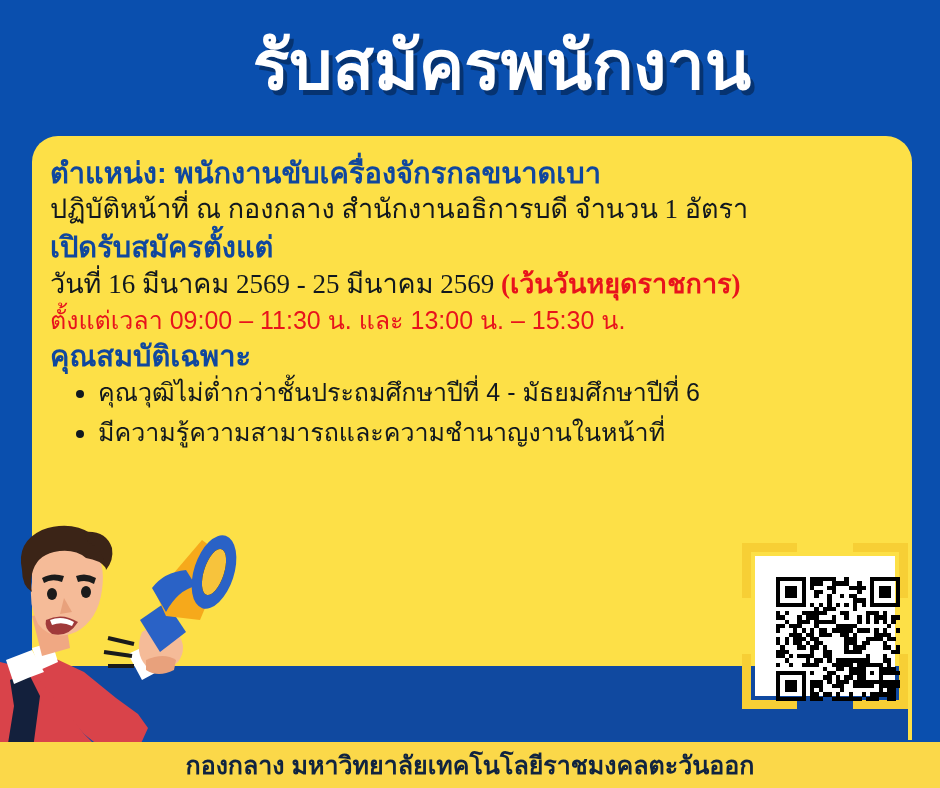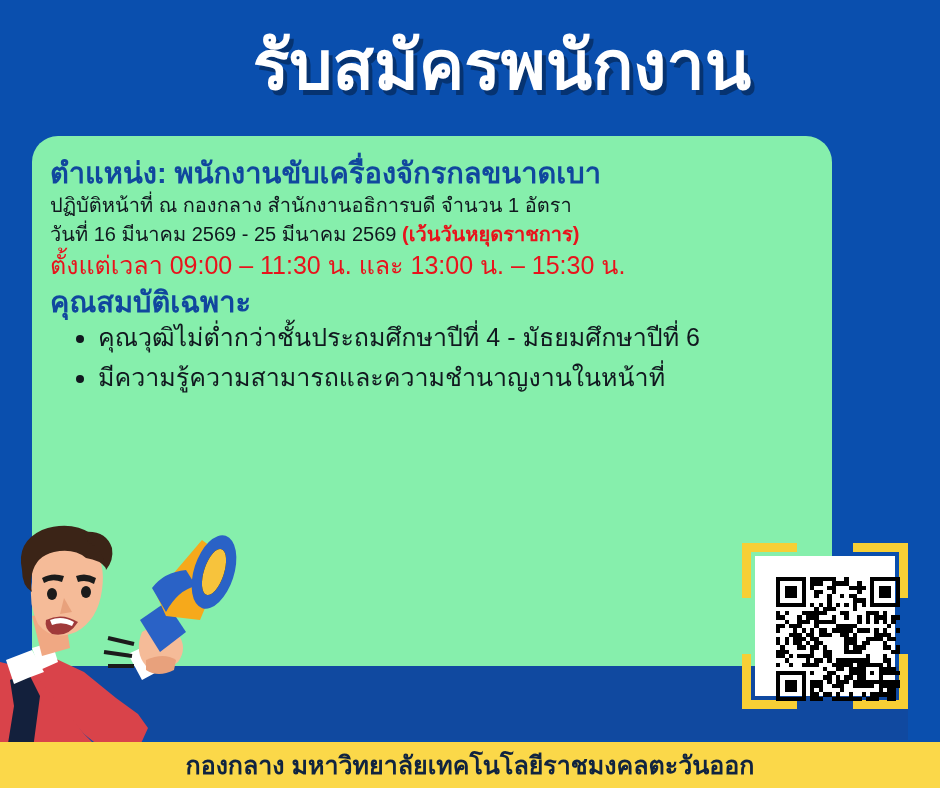--- a/index.html
+++ b/index.html
@@ -14,28 +14,28 @@
   .title-wrap{position:absolute;top:0;left:0;width:940px;height:130px;
     display:flex;align-items:center;justify-content:center;margin-left:32px;}
   .title{
     font-size:68px;font-weight:bold;color:#ffffff;letter-spacing:0px;
     text-shadow:4px 5px 0 rgba(0,0,0,0.35);
     line-height:1;white-space:nowrap;
   }
 
   
   .panel{
-    position:absolute;left:32px;top:136px;width:800px;height:604px;
-    background:#86efac;border-radius:26px 26px 0 0;
+    position:absolute;left:32px;top:136px;width:880px;height:604px;
+    background:#fde047;border-radius:26px 26px 0 0;
   }
   .panel-inner{position:absolute;left:18px;top:20px;right:18px;}
 
   .line{line-height:1.22;white-space:nowrap;}
   .lbl-head{font-size:29px;font-weight:bold;color:#10479e;margin-bottom:2px;}
-  .lbl-body{font-size:20px;color:#11181f;margin-bottom:4px;}
+  .lbl-body{font-size:27px;color:#11181f;margin-bottom:4px;font-family:Liberation Serif, serif;}
   .lbl-red{color:#e8131c;font-weight:bold;}
   .lbl-redline{font-size:25px;color:#e8131c;margin-bottom:4px;}
 
   ul.quals{list-style:none;margin:0 0 0 0;padding:0;}
   ul.quals li{
     position:relative;font-size:25px;color:#11181f;
     padding-left:48px;margin-bottom:10px;white-space:nowrap;line-height:1.2;
   }
   ul.quals li:before{
     content:"";position:absolute;left:26px;top:13px;
@@ -82,20 +82,21 @@
     <div class="title">รับสมัครพนักงาน</div>
   </div>
 
   <div class="panel">
     <div class="panel-inner">
 
       <div class="line lbl-head">ตำแหน่ง: พนักงานขับเครื่องจักรกลขนาดเบา</div>
 
       <div class="line lbl-body">ปฏิบัติหน้าที่ ณ กองกลาง สำนักงานอธิการบดี จำนวน 1 อัตรา</div>
 
+      <div class="line lbl-head">เปิดรับสมัครตั้งแต่</div>
 
       <div class="line lbl-body"><span>วันที่ 16 มีนาคม 2569 - 25 มีนาคม 2569 </span><span class="lbl-red">(เว้นวันหยุดราชการ)</span></div>
 
       <div class="line lbl-redline">ตั้งแต่เวลา 09:00 – 11:30 น. และ 13:00 น. – 15:30 น.</div>
 
       <div class="line lbl-head">คุณสมบัติเฉพาะ</div>
 
       <ul class="quals">
         <li>คุณวุฒิไม่ต่ำกว่าชั้นประถมศึกษาปีที่ 4 - มัธยมศึกษาปีที่ 6</li>
         <li>มีความรู้ความสามารถและความชำนาญงานในหน้าที่</li>

